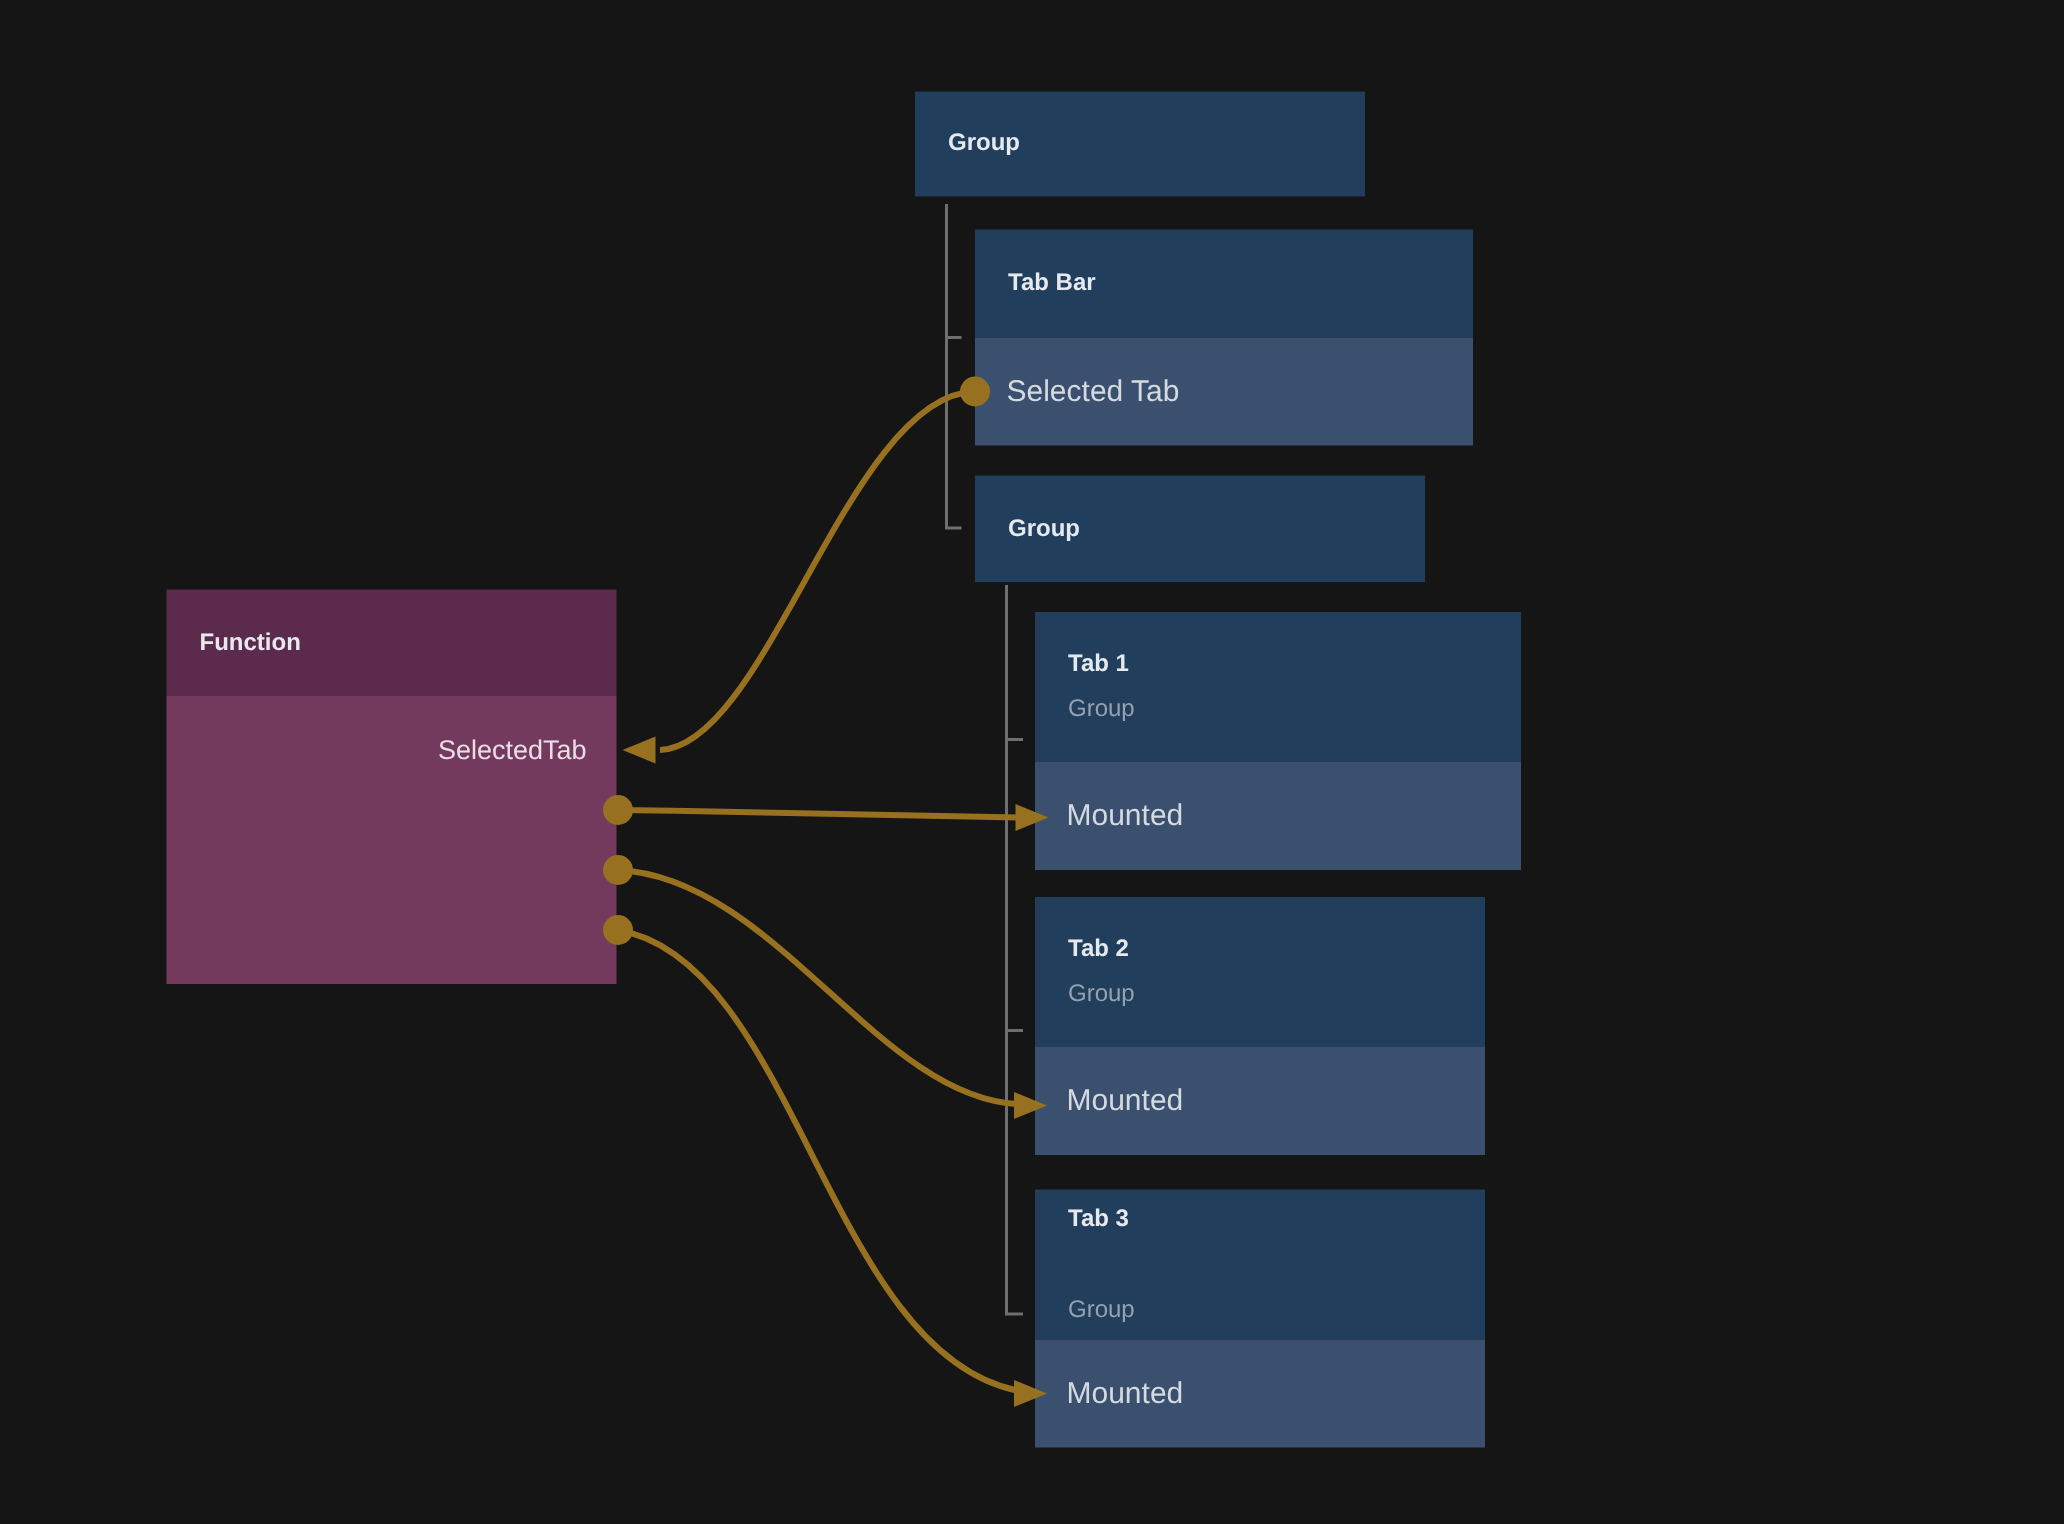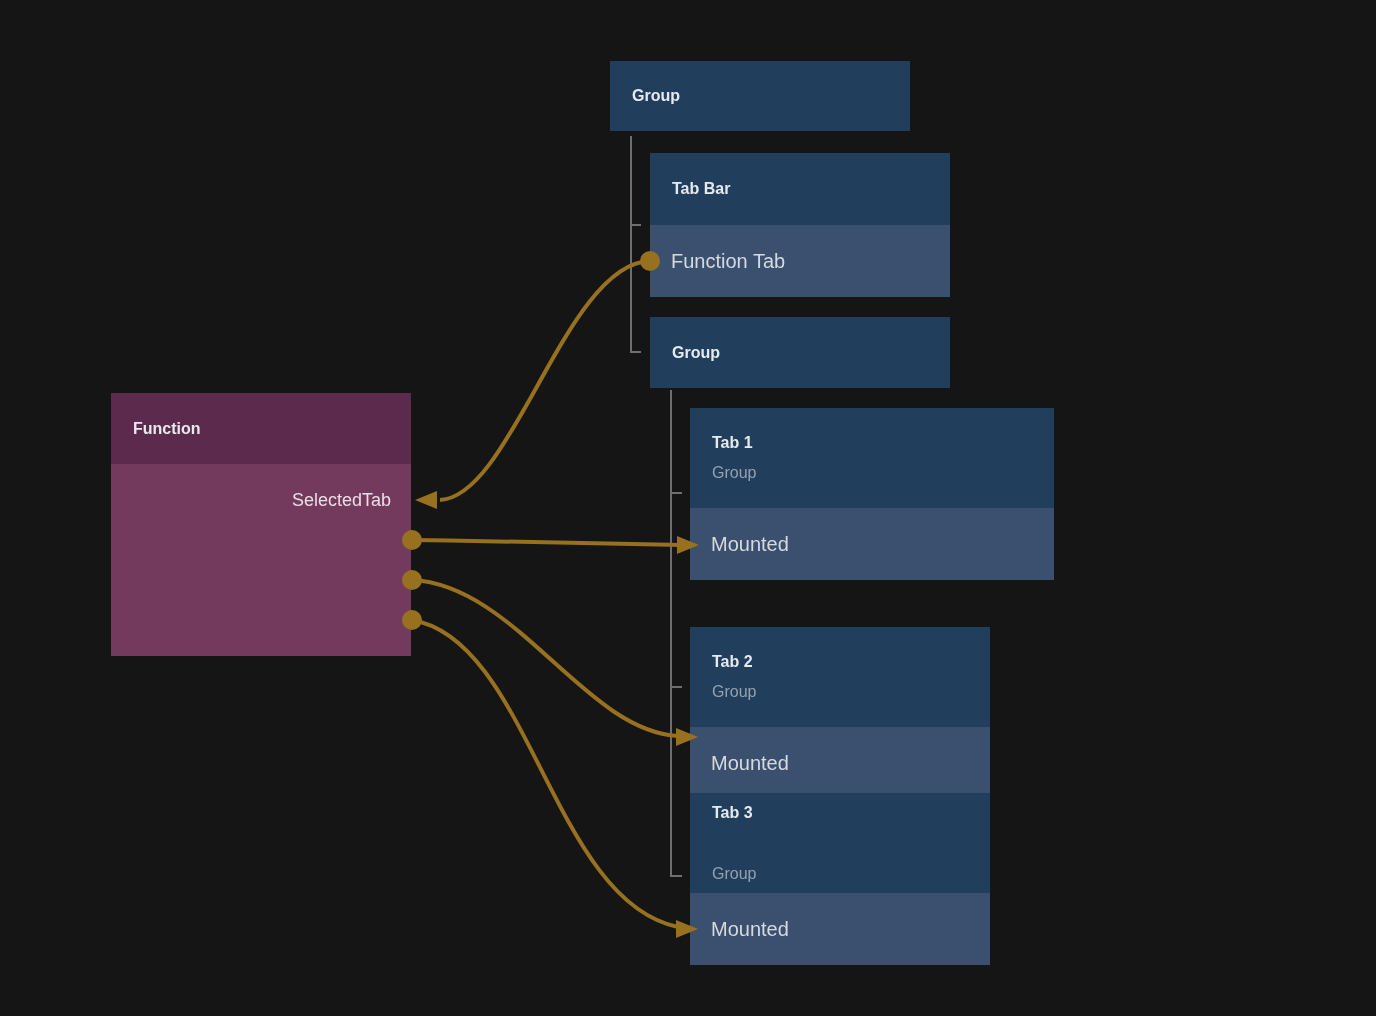--- a/index.html
+++ b/index.html
@@ -52,46 +52,46 @@
 <body>
 
 <div id="canvas">
 
   <div class="node" style="left:610px;top:61px;width:300px;">
     <div class="hdr" style="height:70px;">
       <span>Group</span>
     </div>
   </div>
 
-  <div class="node" style="left:650px;top:153px;width:300px;">
+  <div class="node" style="left:650px;top:153px;width:332px;">
     <div class="hdr" style="height:72px;">
       <span>Tab Bar</span>
     </div>
     <div class="row" style="height:72px;">
-      <span>Function Tab</span>
+      <span>Selected Tab</span>
     </div>
   </div>
 
   <div class="node" style="left:650px;top:317px;width:300px;">
     <div class="hdr" style="height:71px;">
       <span>Group</span>
     </div>
   </div>
 
-  <div class="node" style="left:690px;top:408px;width:364px;">
+  <div class="node" style="left:690px;top:408px;width:324px;">
     <div class="hdr two-line" style="height:100px;">
       <span>Tab 1</span>
       <span class="sub">Group</span>
     </div>
     <div class="row" style="height:72px;">
       <span>Mounted</span>
     </div>
   </div>
 
-  <div class="node" style="left:690px;top:627px;width:300px;">
+  <div class="node" style="left:690px;top:598px;width:300px;">
     <div class="hdr two-line" style="height:100px;">
       <span>Tab 2</span>
       <span class="sub">Group</span>
     </div>
     <div class="row" style="height:72px;">
       <span>Mounted</span>
     </div>
   </div>
 
   <div class="node" style="left:690px;top:793px;width:300px;">

